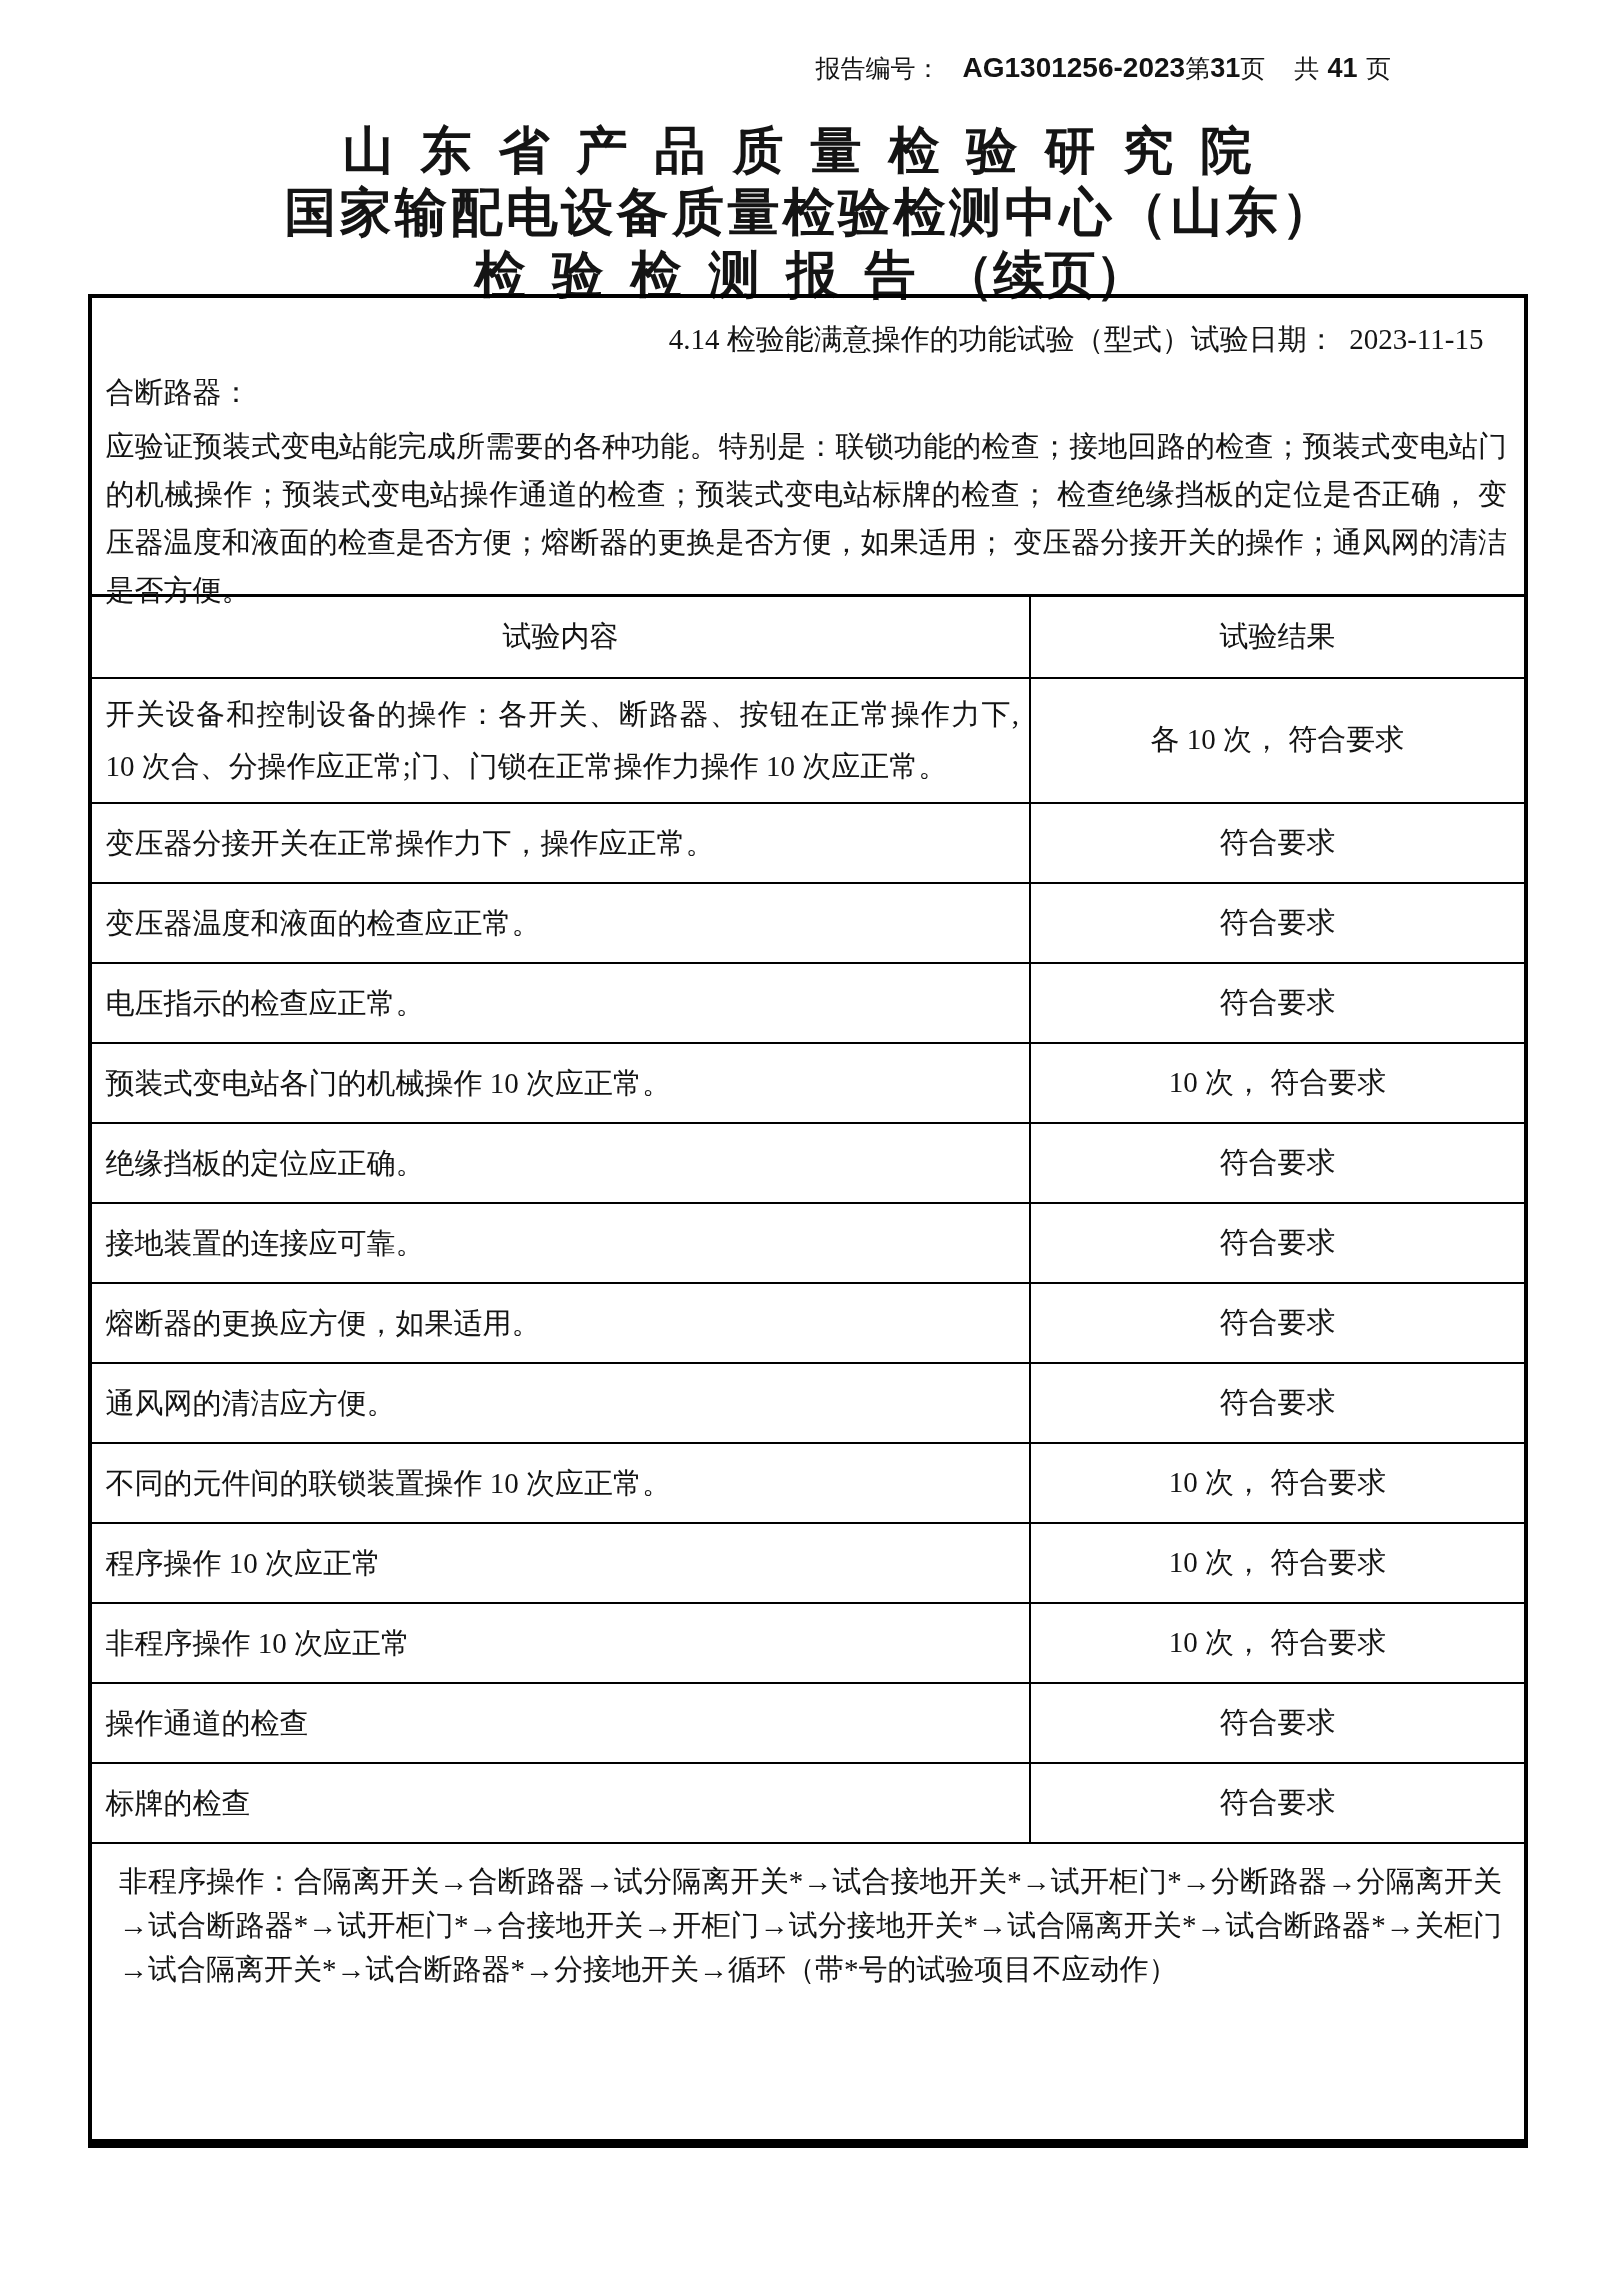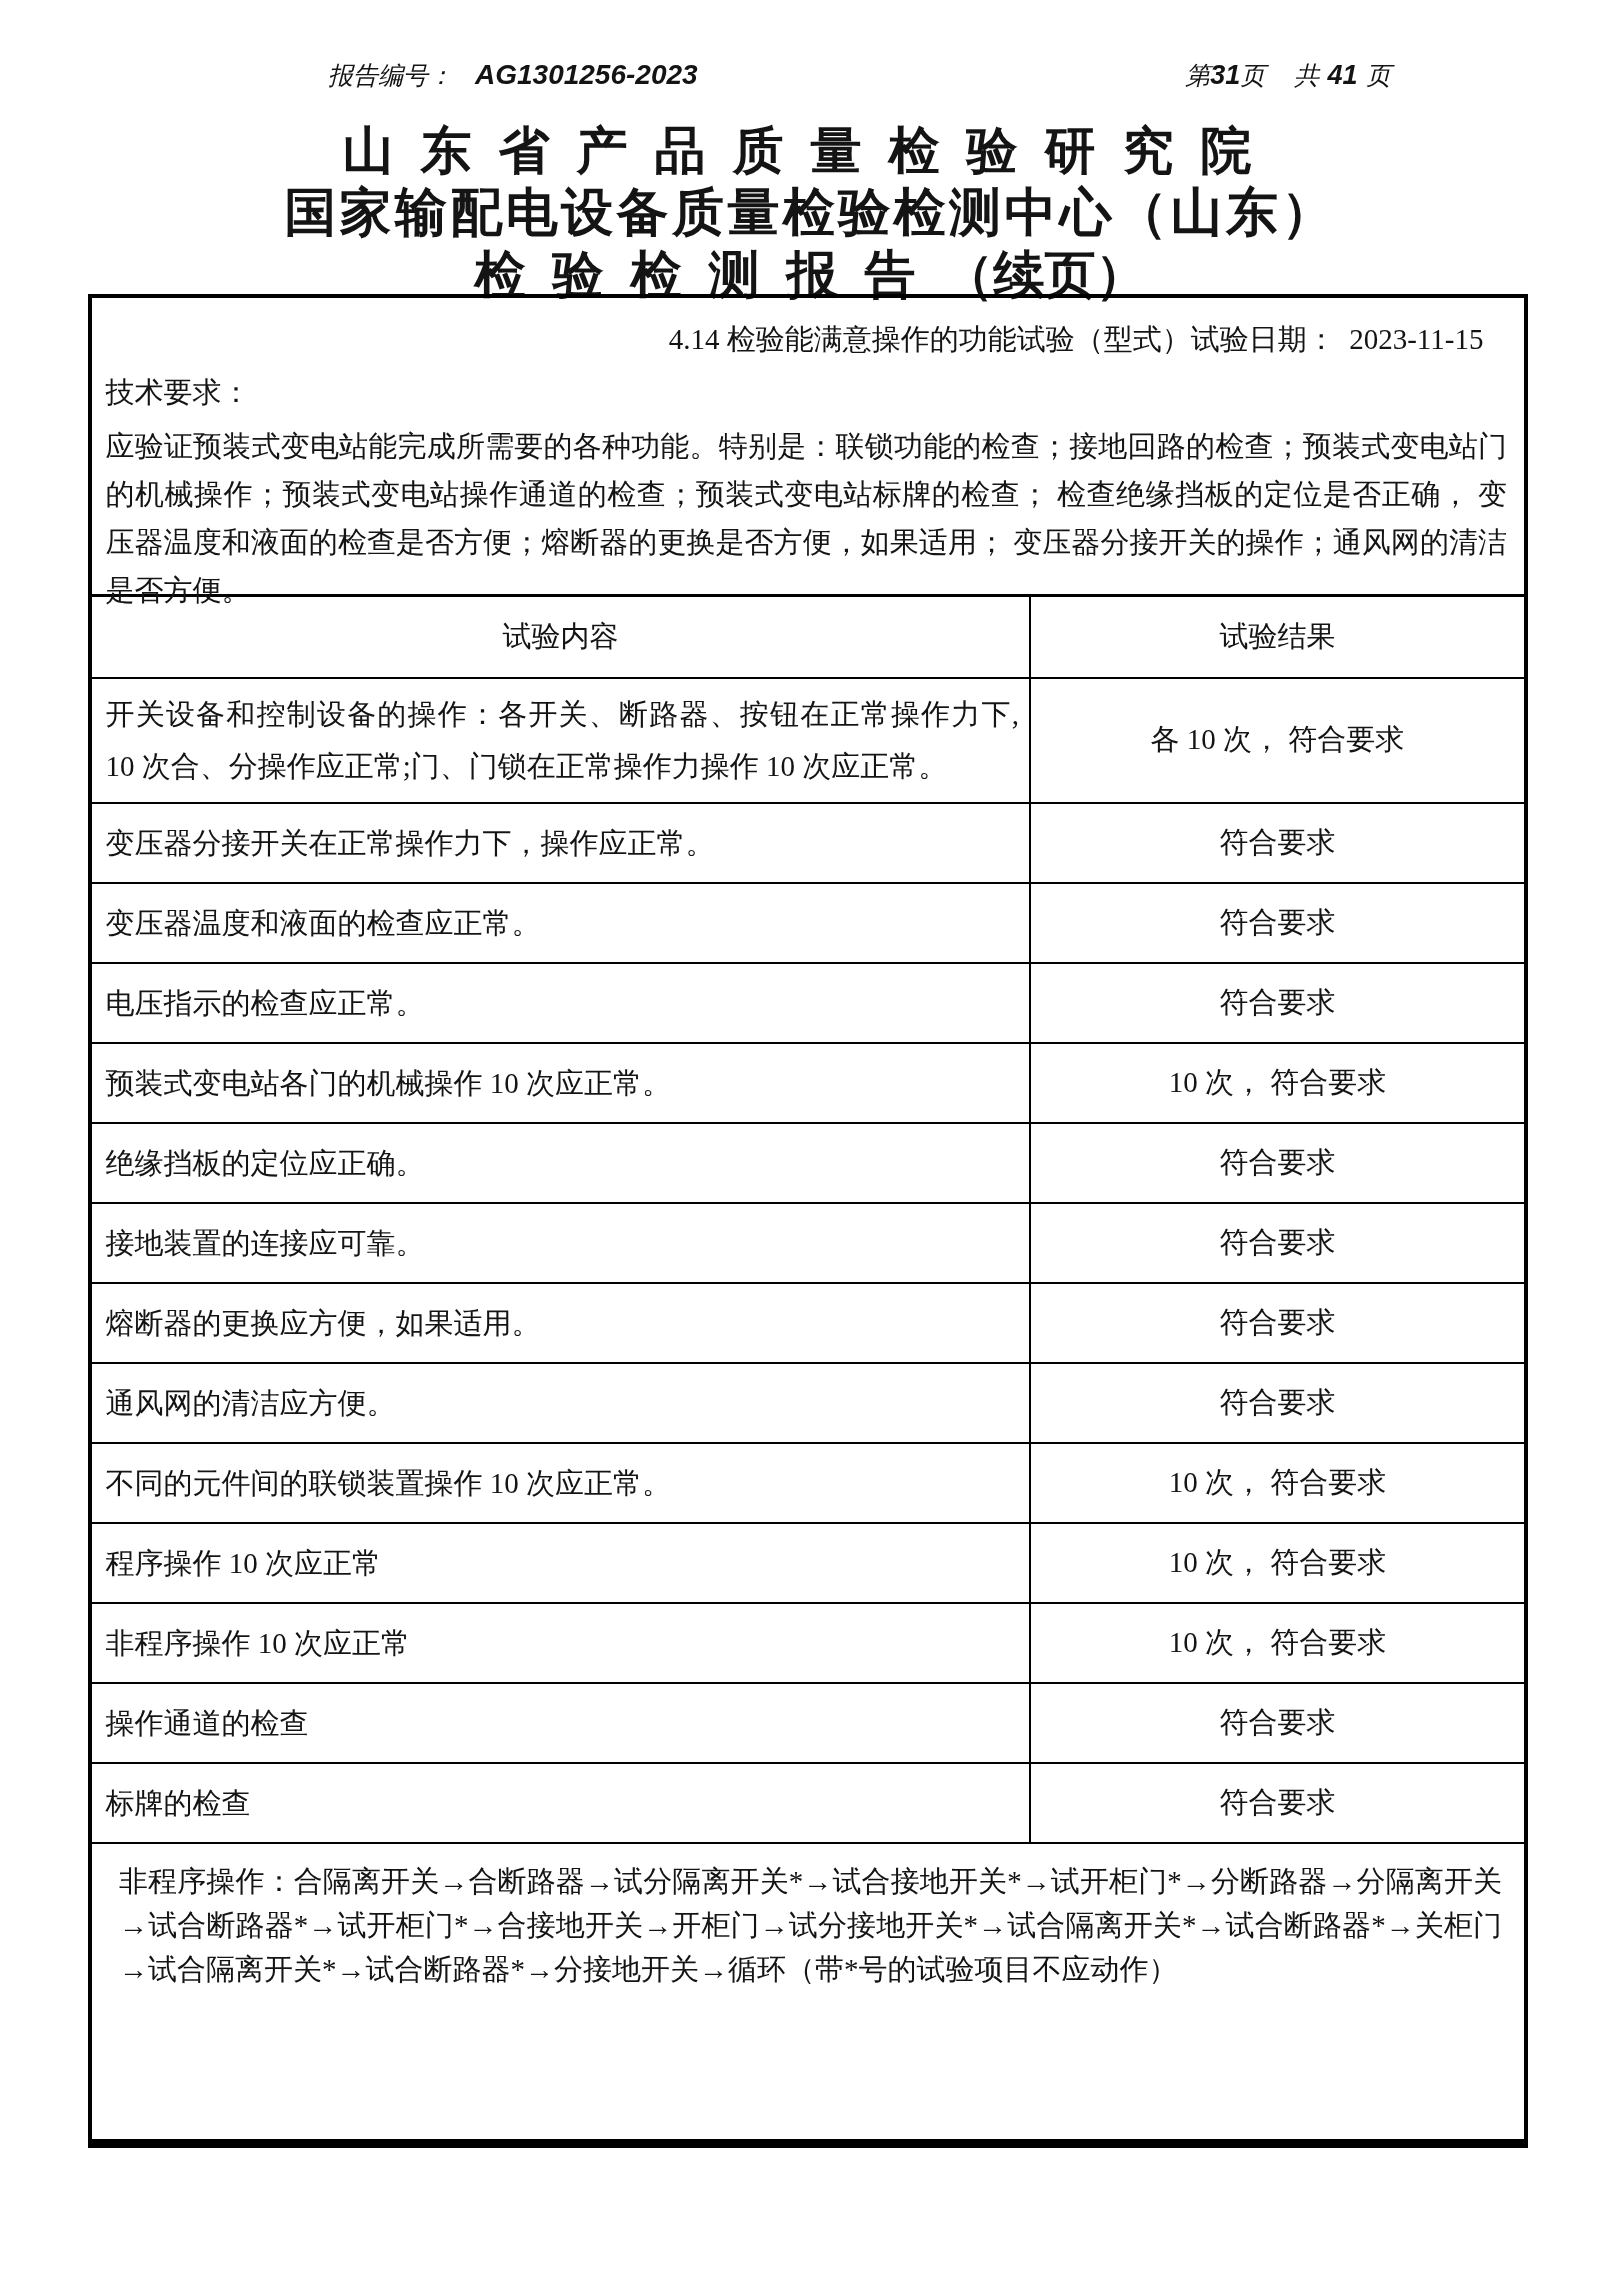--- a/index.html
+++ b/index.html
@@ -6,23 +6,23 @@
   .page{
     position:relative;
     width:1621px;height:2284px;
     background:#ffffff;
     color:#141414;
     font-family:"Liberation Serif","DejaVu Serif",serif;
     overflow:hidden;
   }
   
   .doc-header{
-    position:absolute;top:59px;left:328px;right:230px;
-    display:flex;justify-content:space-between;align-items:baseline;
-    font-size:25px;white-space:nowrap;font-style:italic;
+    position:absolute;top:52px;left:328px;right:230px;
+    display:flex;justify-content:flex-end;align-items:baseline;
+    font-size:25px;white-space:nowrap;
   }
   .report-no-value{
     font-family:"Liberation Sans","DejaVu Sans",sans-serif;
     font-weight:bold;font-size:28px;margin-left:22px;
   }
   .page-info span{vertical-align:baseline;}
   .num{
     font-family:"Liberation Sans","DejaVu Sans",sans-serif;
     font-weight:bold;font-size:27px;
   }
@@ -110,21 +110,21 @@
 
   <div class="main-box">
 
     <div class="section-area">
       <div class="section-head">
         <span class="clause">4.14 检验能满意操作的功能试验（型式）</span>
         <span class="test-date">
           <span>试验日期：</span><span class="test-date-value">2023-11-15</span>
         </span>
       </div>
-      <div class="tech-label">技术要求：</div>
+      <div class="tech-label">合断路器：</div>
       <div class="tech-para">应验证预装式变电站能完成所需要的各种功能。特别是：联锁功能的检查；接地回路的检查；预装式变电站门的机械操作；预装式变电站操作通道的检查；预装式变电站标牌的检查； 检查绝缘挡板的定位是否正确， 变压器温度和液面的检查是否方便；熔断器的更换是否方便，如果适用； 变压器分接开关的操作；通风网的清洁是否方便。</div>
     </div>
 
     <table class="result-table">
       <colgroup>
         <col style="width:65.5%">
         <col style="width:34.5%">
       </colgroup>
       <thead>
         <tr>

